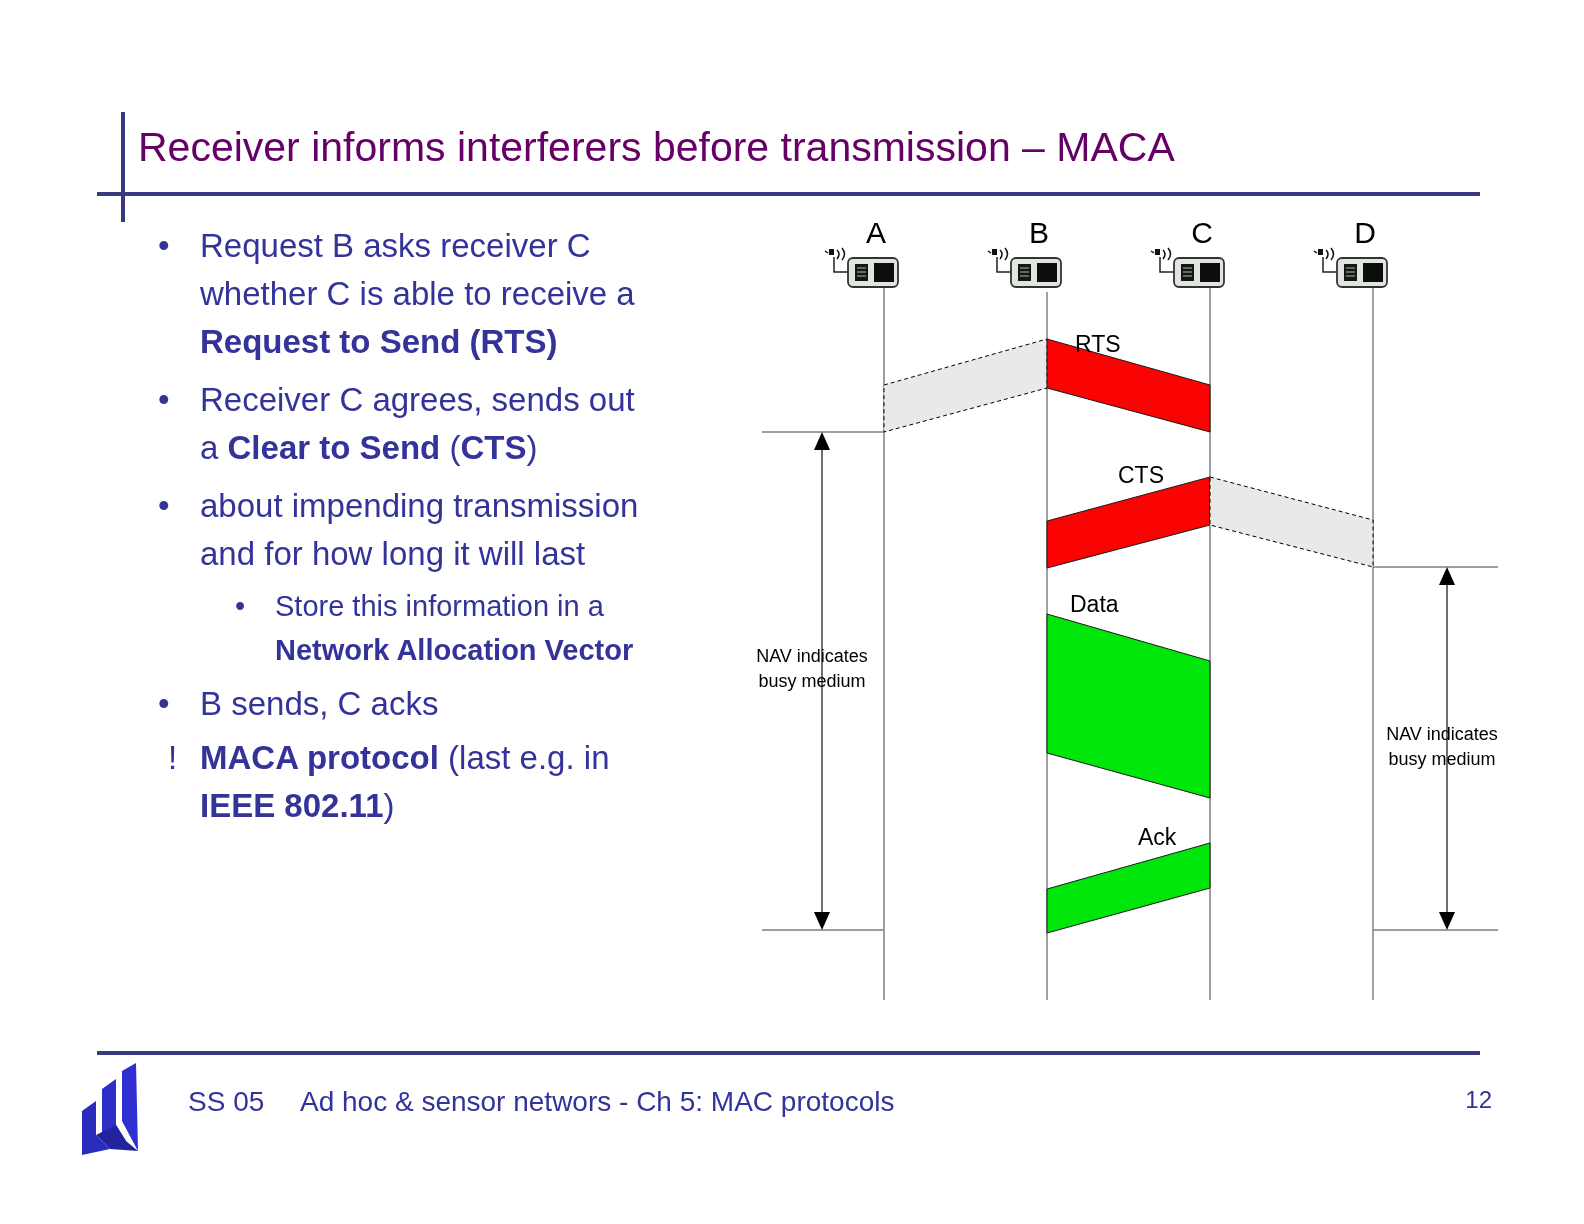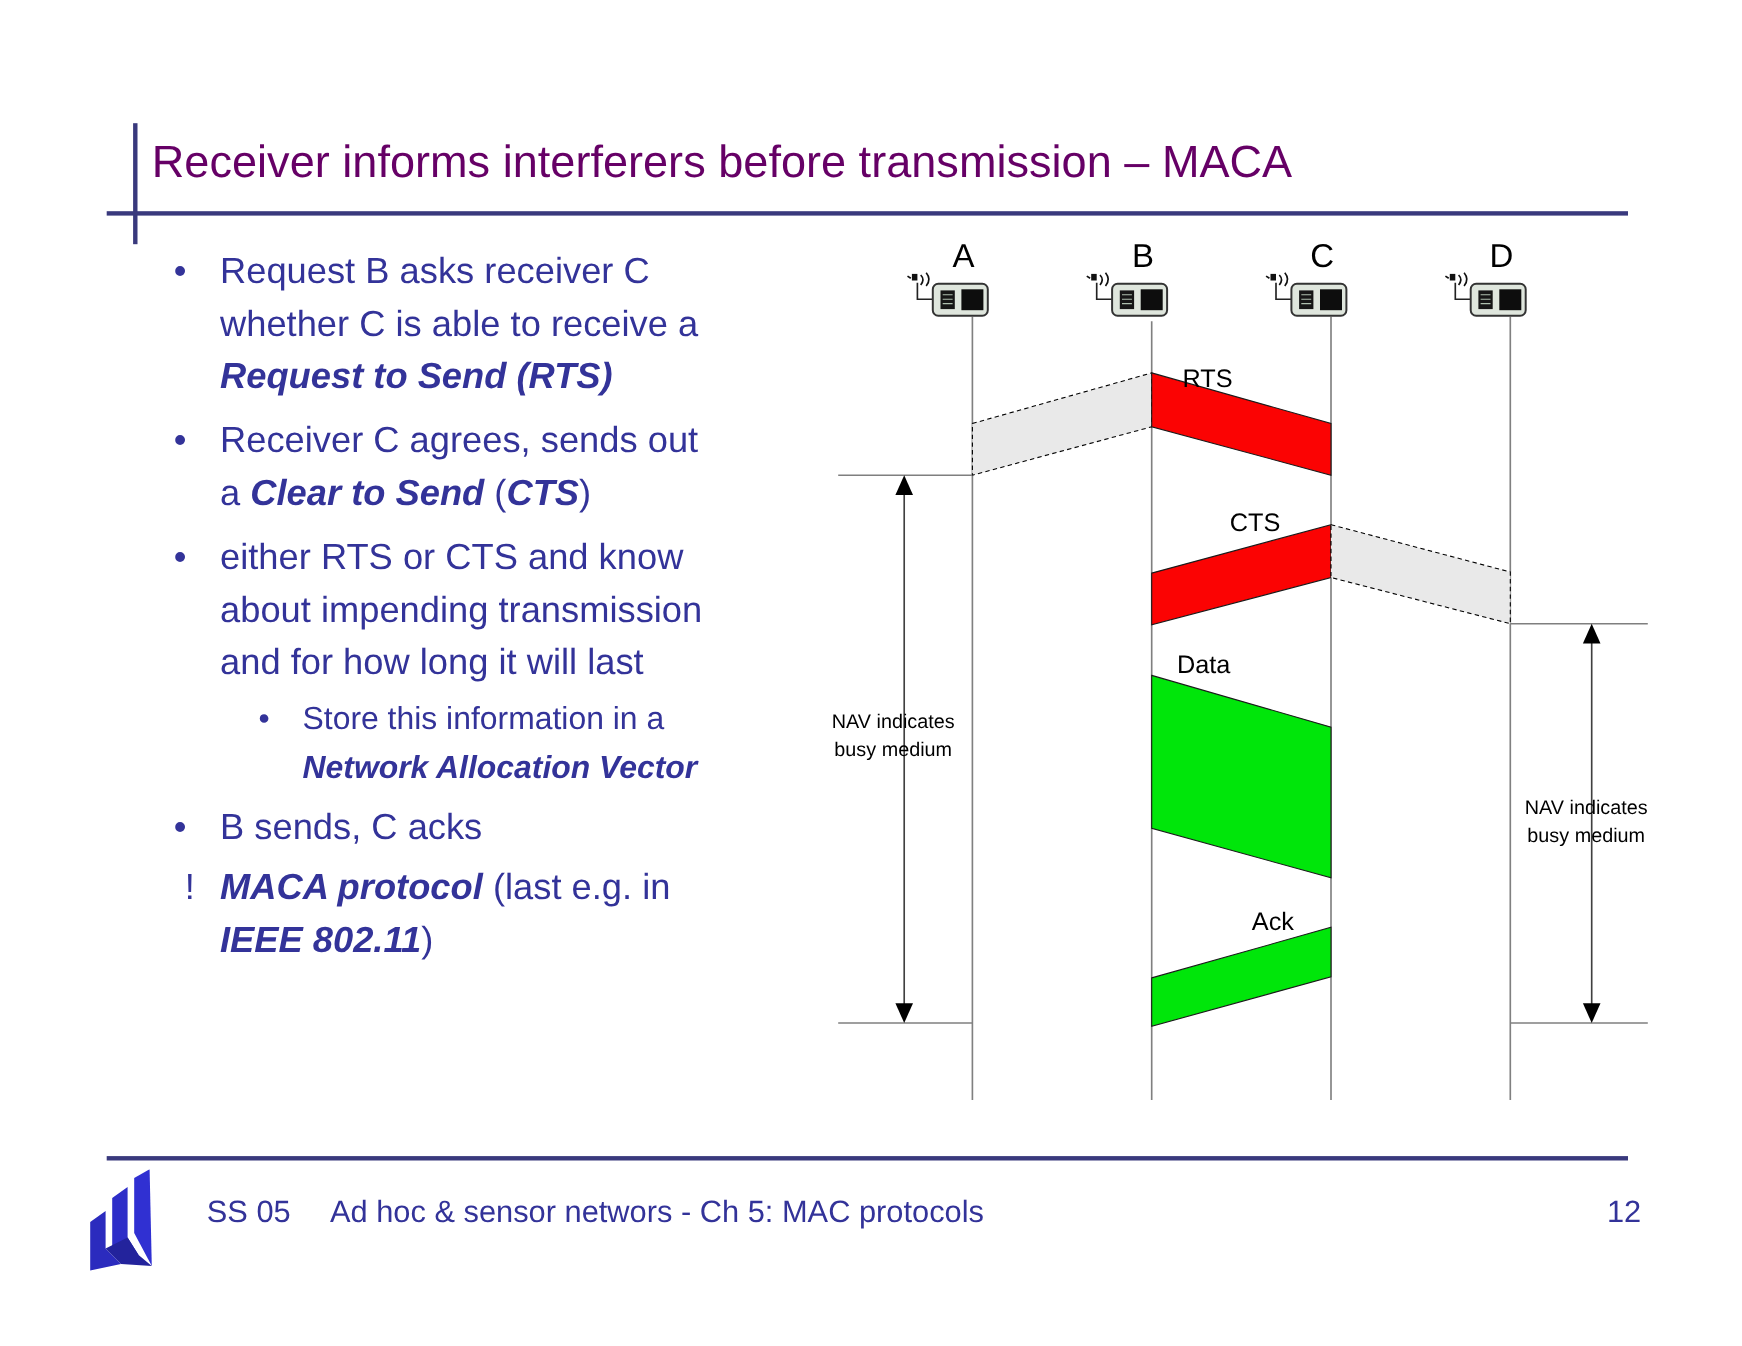--- a/index.html
+++ b/index.html
@@ -8,31 +8,31 @@
   
   .vrule{position:absolute;left:121px;top:112px;width:4px;height:110px;background:#39397d;}
   .hrule-title{position:absolute;left:97px;top:192px;width:1383px;height:4px;background:#39397d;}
   .hrule-footer{position:absolute;left:97px;top:1051px;width:1383px;height:4px;background:#39397d;}
   
   .title{position:absolute;left:138px;top:124px;width:1320px;font-size:41px;color:#660066;white-space:nowrap;}
   
   .bullets{position:absolute;left:150px;top:222px;width:620px;color:#333399;}
   .b{position:relative;padding-left:50px;font-size:33px;line-height:48px;margin-bottom:10px;}
   .b .mk{position:absolute;left:8px;top:0;}
-  .bi{font-weight:bold;font-style:italic;}
+  .bi{font-weight:bold;}
   .sub{margin-left:85px;padding-left:40px;font-size:29px;line-height:44px;margin-bottom:8px;}
   .sub .mk{left:0;}
   .b2x{margin-bottom:6px;}
   .excl .mk{left:18px;}
   
   .diagram{position:absolute;left:740px;top:205px;width:810px;height:810px;}
   
   .footer-left{position:absolute;left:188px;top:1086px;font-size:28px;color:#333399;}
   .footer-center{position:absolute;left:300px;top:1086px;width:1190px;font-size:28px;color:#333399;}
-  .footer-page{position:absolute;left:1400px;top:1086px;width:92px;text-align:right;font-size:28px;color:#333399;}
+  .footer-page{position:absolute;left:1400px;top:1086px;width:92px;text-align:right;font-size:24px;color:#333399;}
   .logo{position:absolute;left:76px;top:1063px;width:72px;height:100px;}
 </style>
 </head>
 <body>
 
 <div class="slide">
 
   <div class="vrule"></div>
   <div class="hrule-title"></div>
   <div class="title">Receiver informs interferers before transmission – MACA</div>
@@ -47,21 +47,20 @@
     </div>
 
     <div class="b">
       <span class="mk">•</span>
       <div><span>Receiver C agrees, sends out</span></div>
       <div><span>a </span><span class="bi">Clear to Send</span><span> (</span><span class="bi">CTS</span><span>)</span></div>
     </div>
 
     <div class="b b2x">
       <span class="mk">•</span>
-      <div><span>either RTS or CTS and know</span></div>
       <div><span>about impending transmission</span></div>
       <div><span>and for how long it will last</span></div>
     </div>
 
     <div class="b sub">
       <span class="mk">•</span>
       <div><span>Store this information in a</span></div>
       <div><span class="bi">Network Allocation Vector</span></div>
     </div>
 

